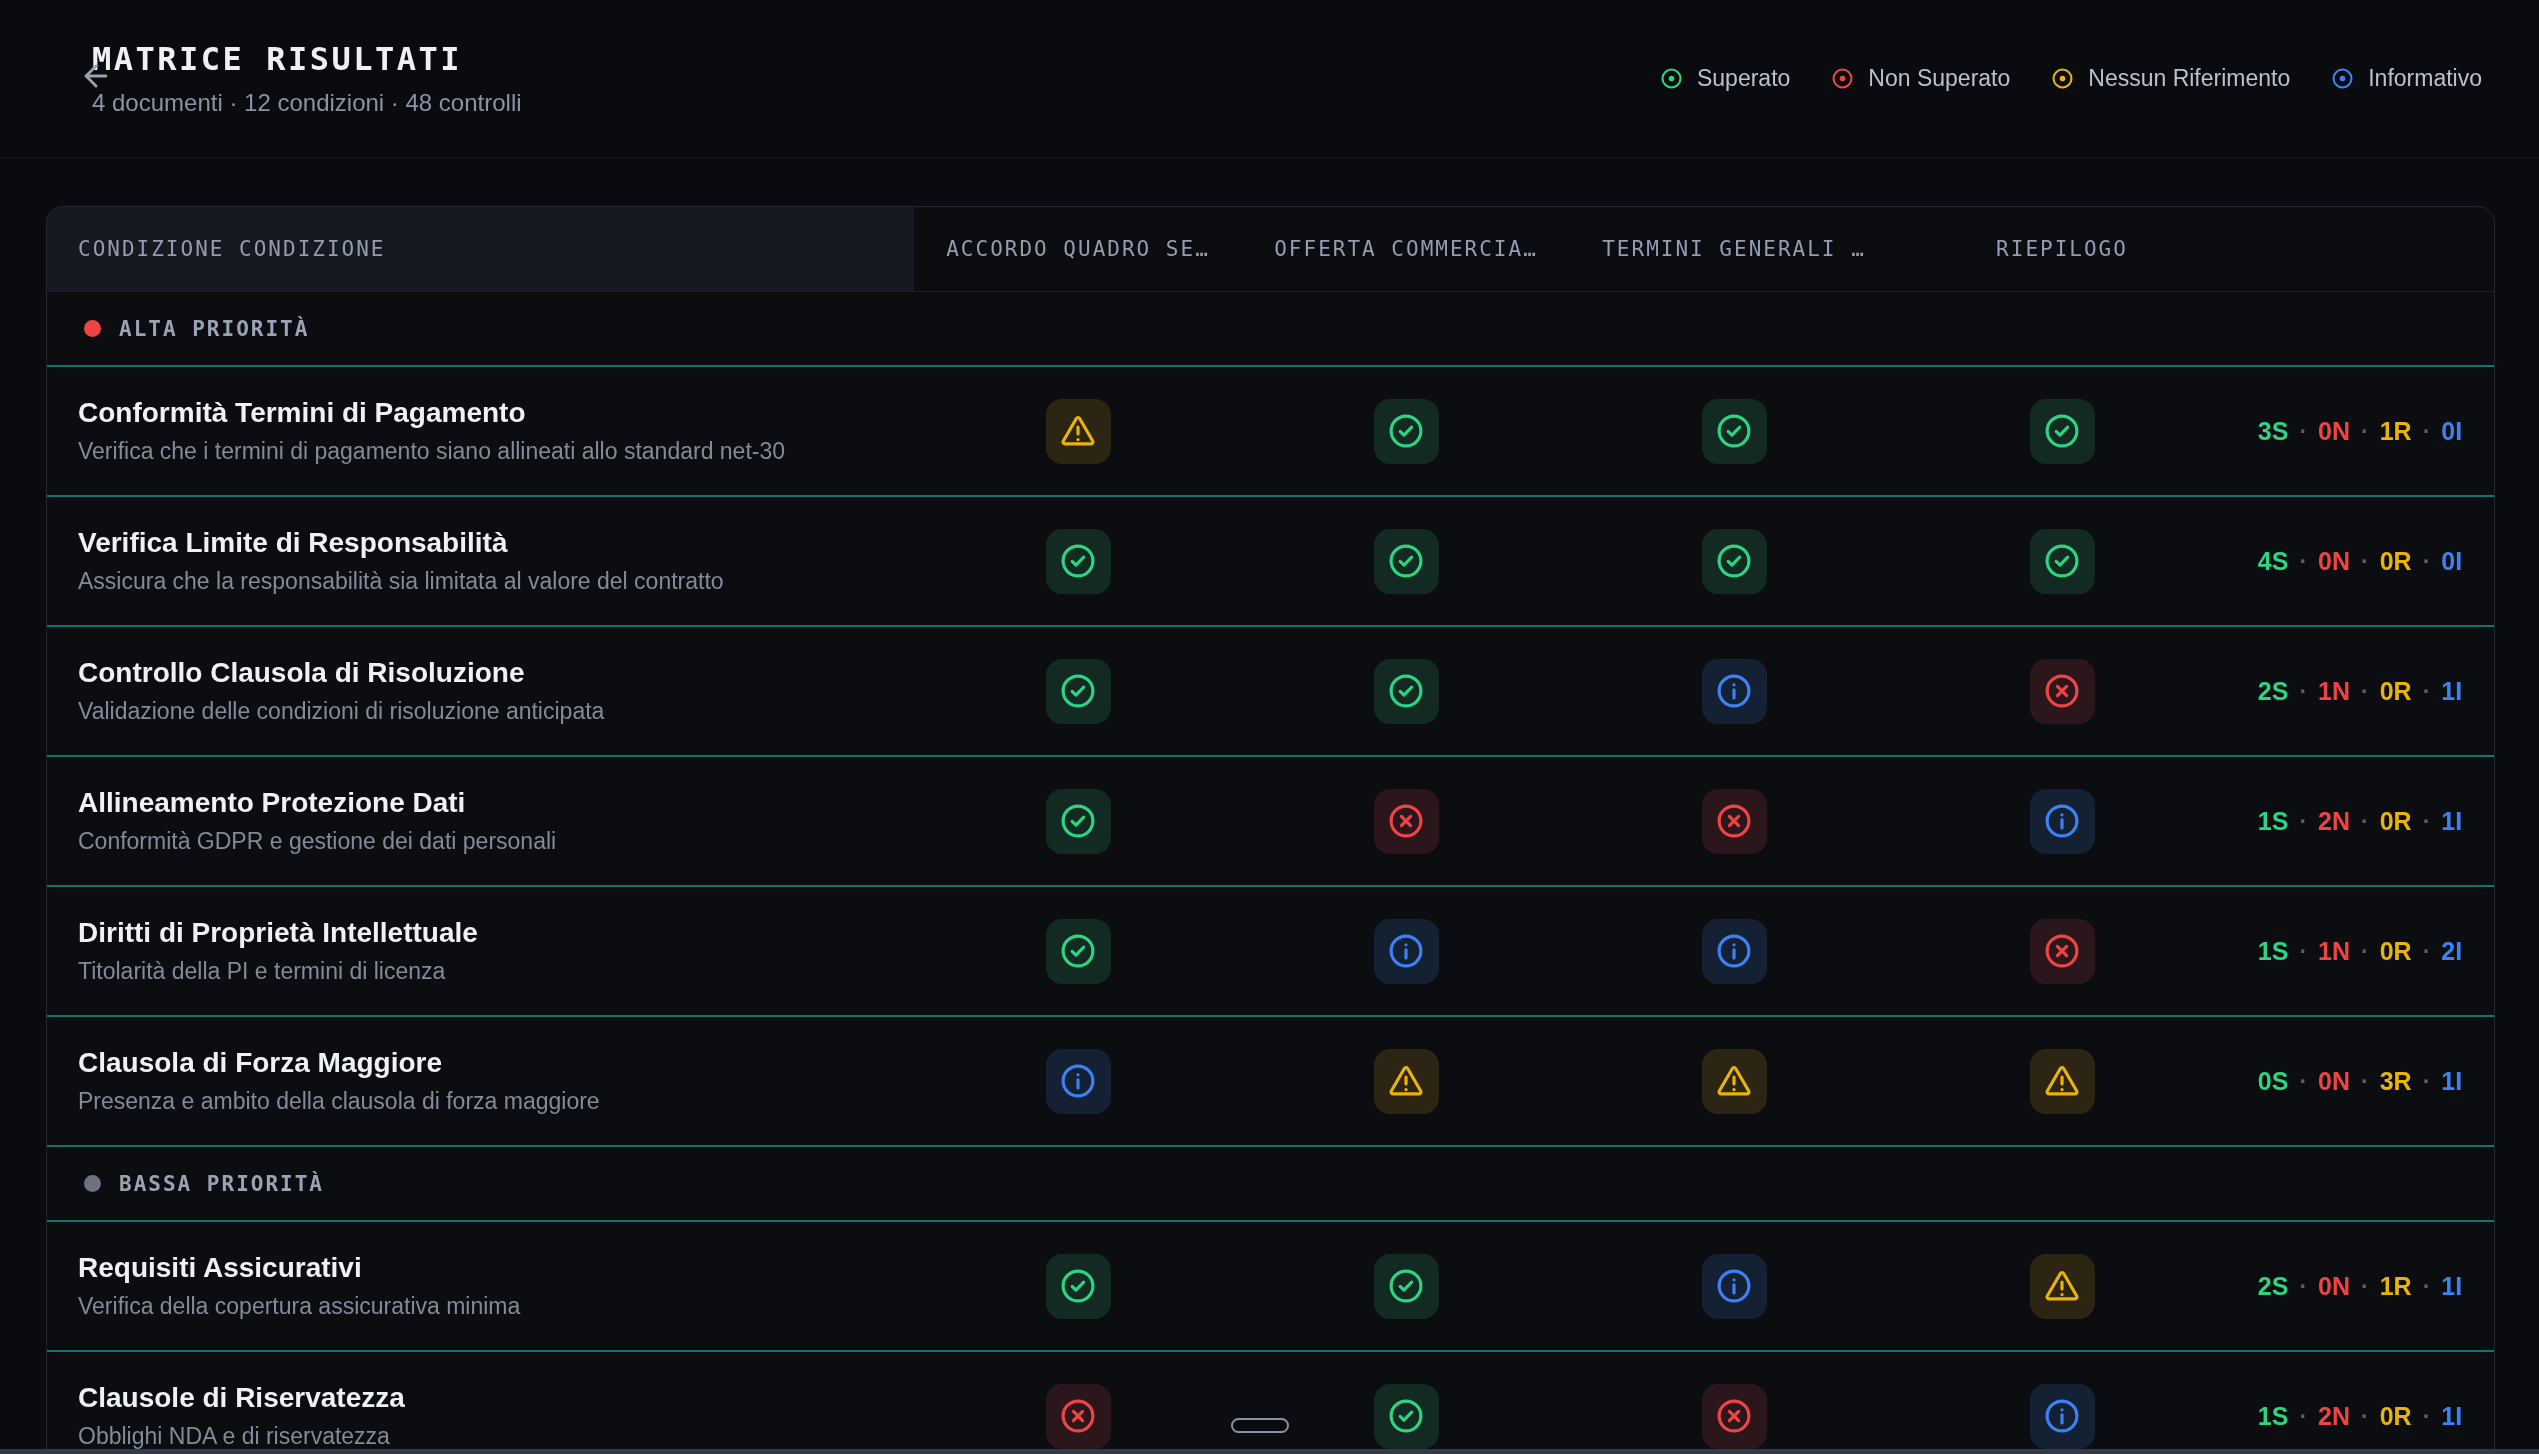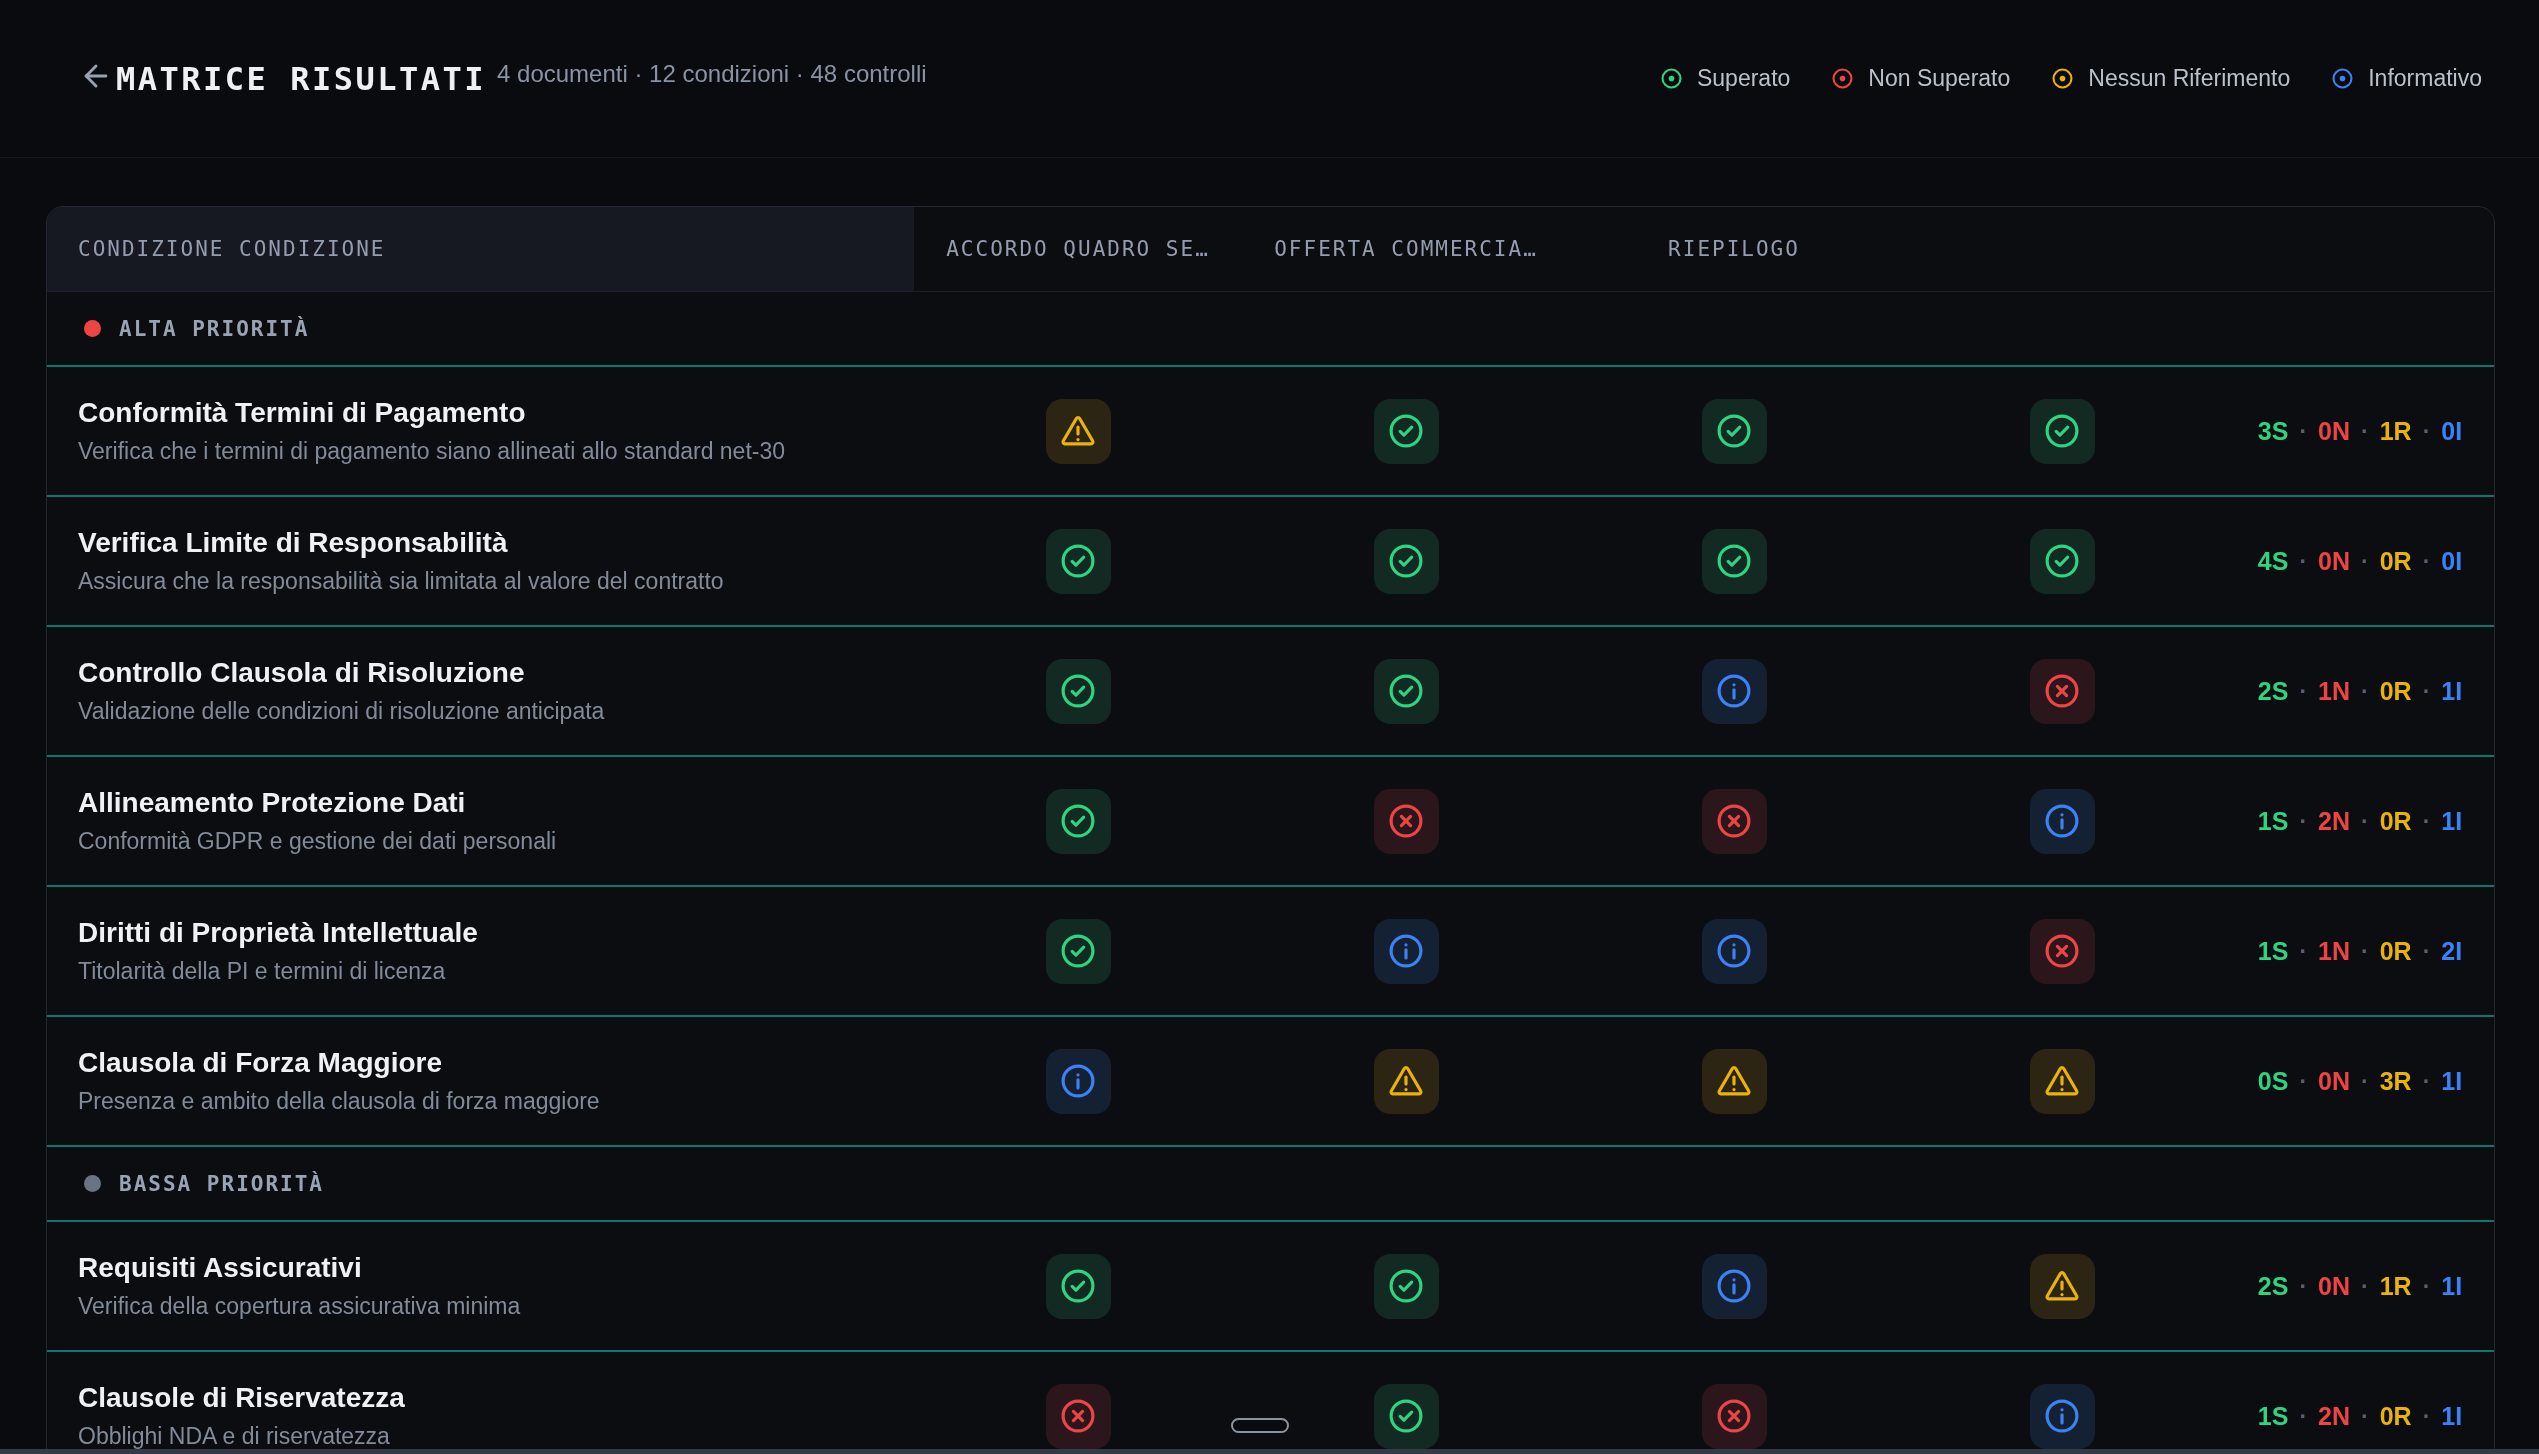--- a/index.html
+++ b/index.html
@@ -5,21 +5,21 @@
   html,body{margin:0;padding:0;background:#0a0b0e;}
   body{width:2539px;height:1454px;position:relative;overflow:hidden;
        font-family:"Liberation Sans",sans-serif;-webkit-font-smoothing:antialiased;}
   .screen{position:absolute;inset:0;}
 
   
   .topbar{position:absolute;left:0;top:0;width:2539px;height:157px;
           border-bottom:1px solid #17191f;display:flex;align-items:center;}
   .back-btn{position:absolute;left:72px;top:52px;width:48px;height:48px;border:none;background:transparent;
             color:#9aa2b0;display:flex;align-items:center;justify-content:center;cursor:pointer;padding:0;}
-  .title-block{margin-left:116px;display:flex;gap:11px;}
+  .title-block{margin-left:92px;display:flex;flex-direction:column;gap:11px;}
   .page-title{font-family:"DejaVu Sans Mono",monospace;font-weight:700;font-size:32px;
               letter-spacing:2.5px;color:#eef0f4;white-space:nowrap;}
   .page-subtitle{font-size:24px;color:#8a93a5;}
   .legend{position:absolute;right:57px;top:0;height:157px;display:flex;align-items:center;gap:40px;}
   .legend-item{display:flex;align-items:center;gap:13px;}
   .legend-ic{display:flex;align-items:center;}
   .legend-label{font-size:23px;color:#bac1cd;white-space:nowrap;}
 
   
   .matrix{position:absolute;left:46px;top:206px;width:2449px;height:1287px;
@@ -112,20 +112,21 @@
           <span class="legend-label">Informativo</span>
         </div>
       </div>
   </header>
 
   <section class="matrix">
     <div class="mx-header mx-grid">
         <div class="mx-hcell col-main">CONDIZIONE CONDIZIONE</div>
         <div class="mx-hcell col-doc">ACCORDO QUADRO SE…</div>
         <div class="mx-hcell col-doc">OFFERTA COMMERCIA…</div>
+        <div class="mx-hcell col-doc">TERMINI GENERALI …</div>
         <div class="mx-hcell col-sum">RIEPILOGO</div>
       </div>
     <div class="mx-body">
         <div class="mx-group">
           <span class="gdot" style="background:#ef4444"></span>
           <span class="glabel">ALTA PRIORITÀ</span>
         </div>
         <div class="mx-row mx-grid">
           <div class="cell-main">
             <div class="row-title">Conformità Termini di Pagamento</div>

